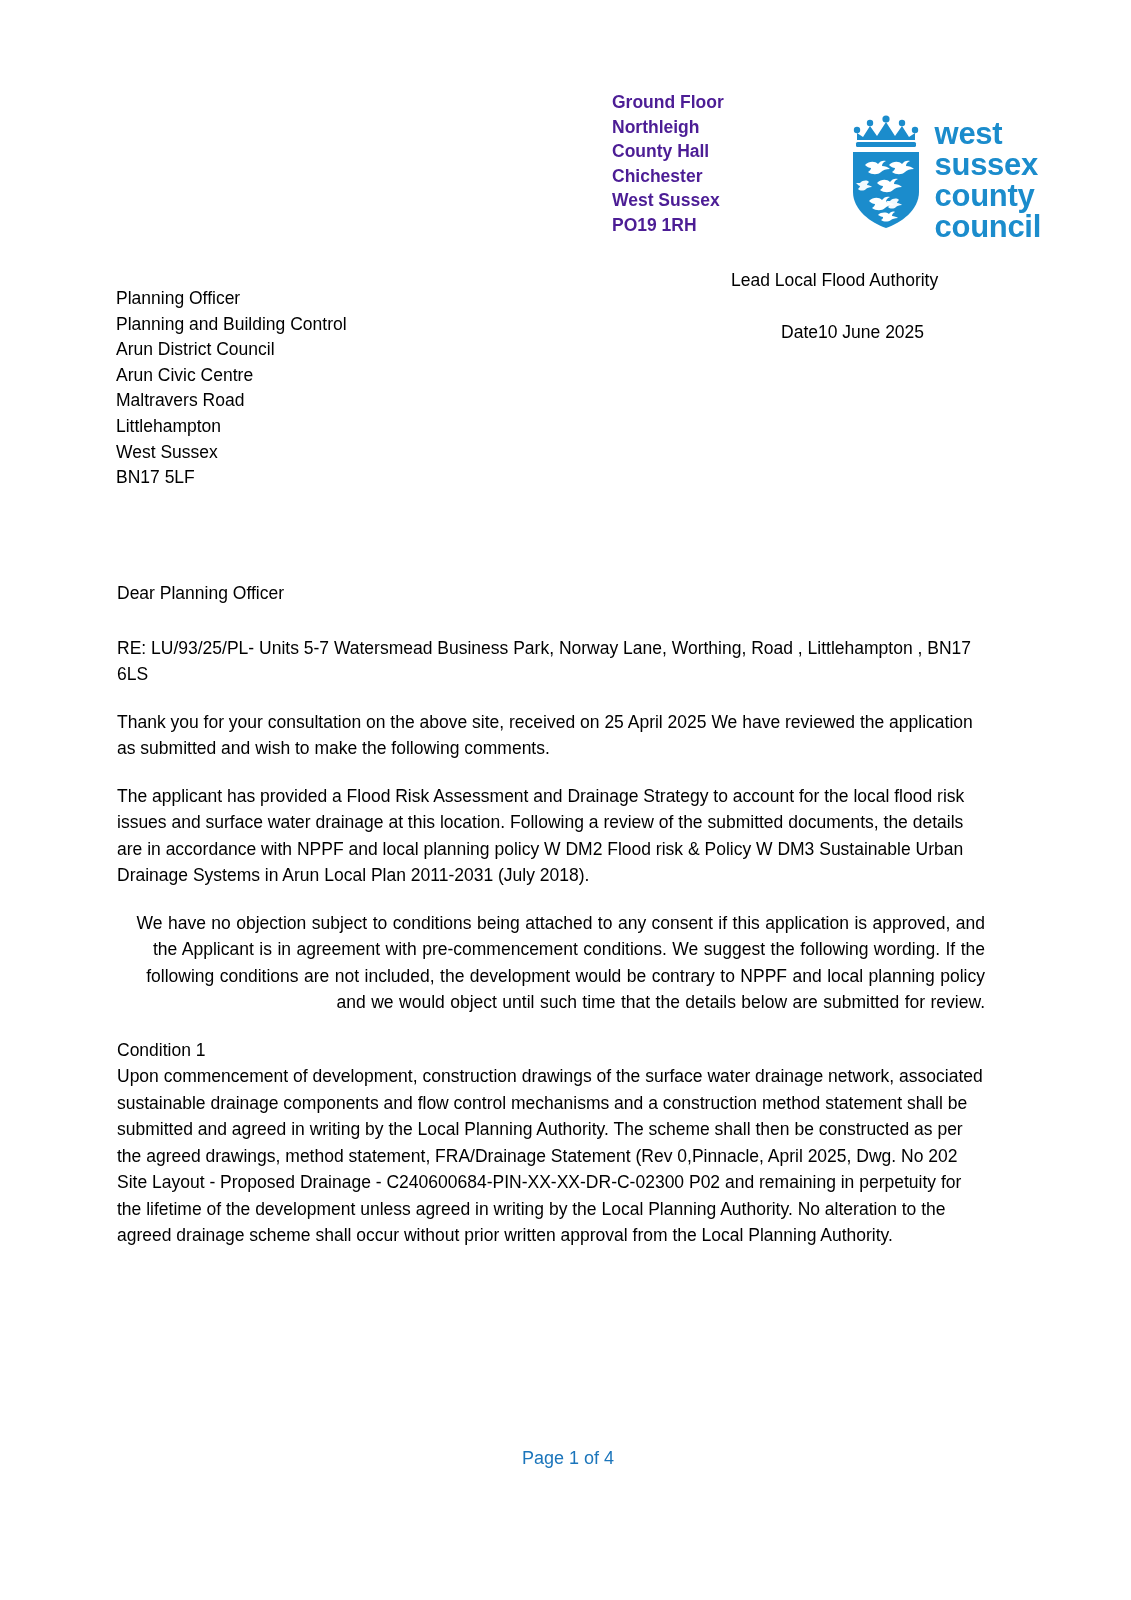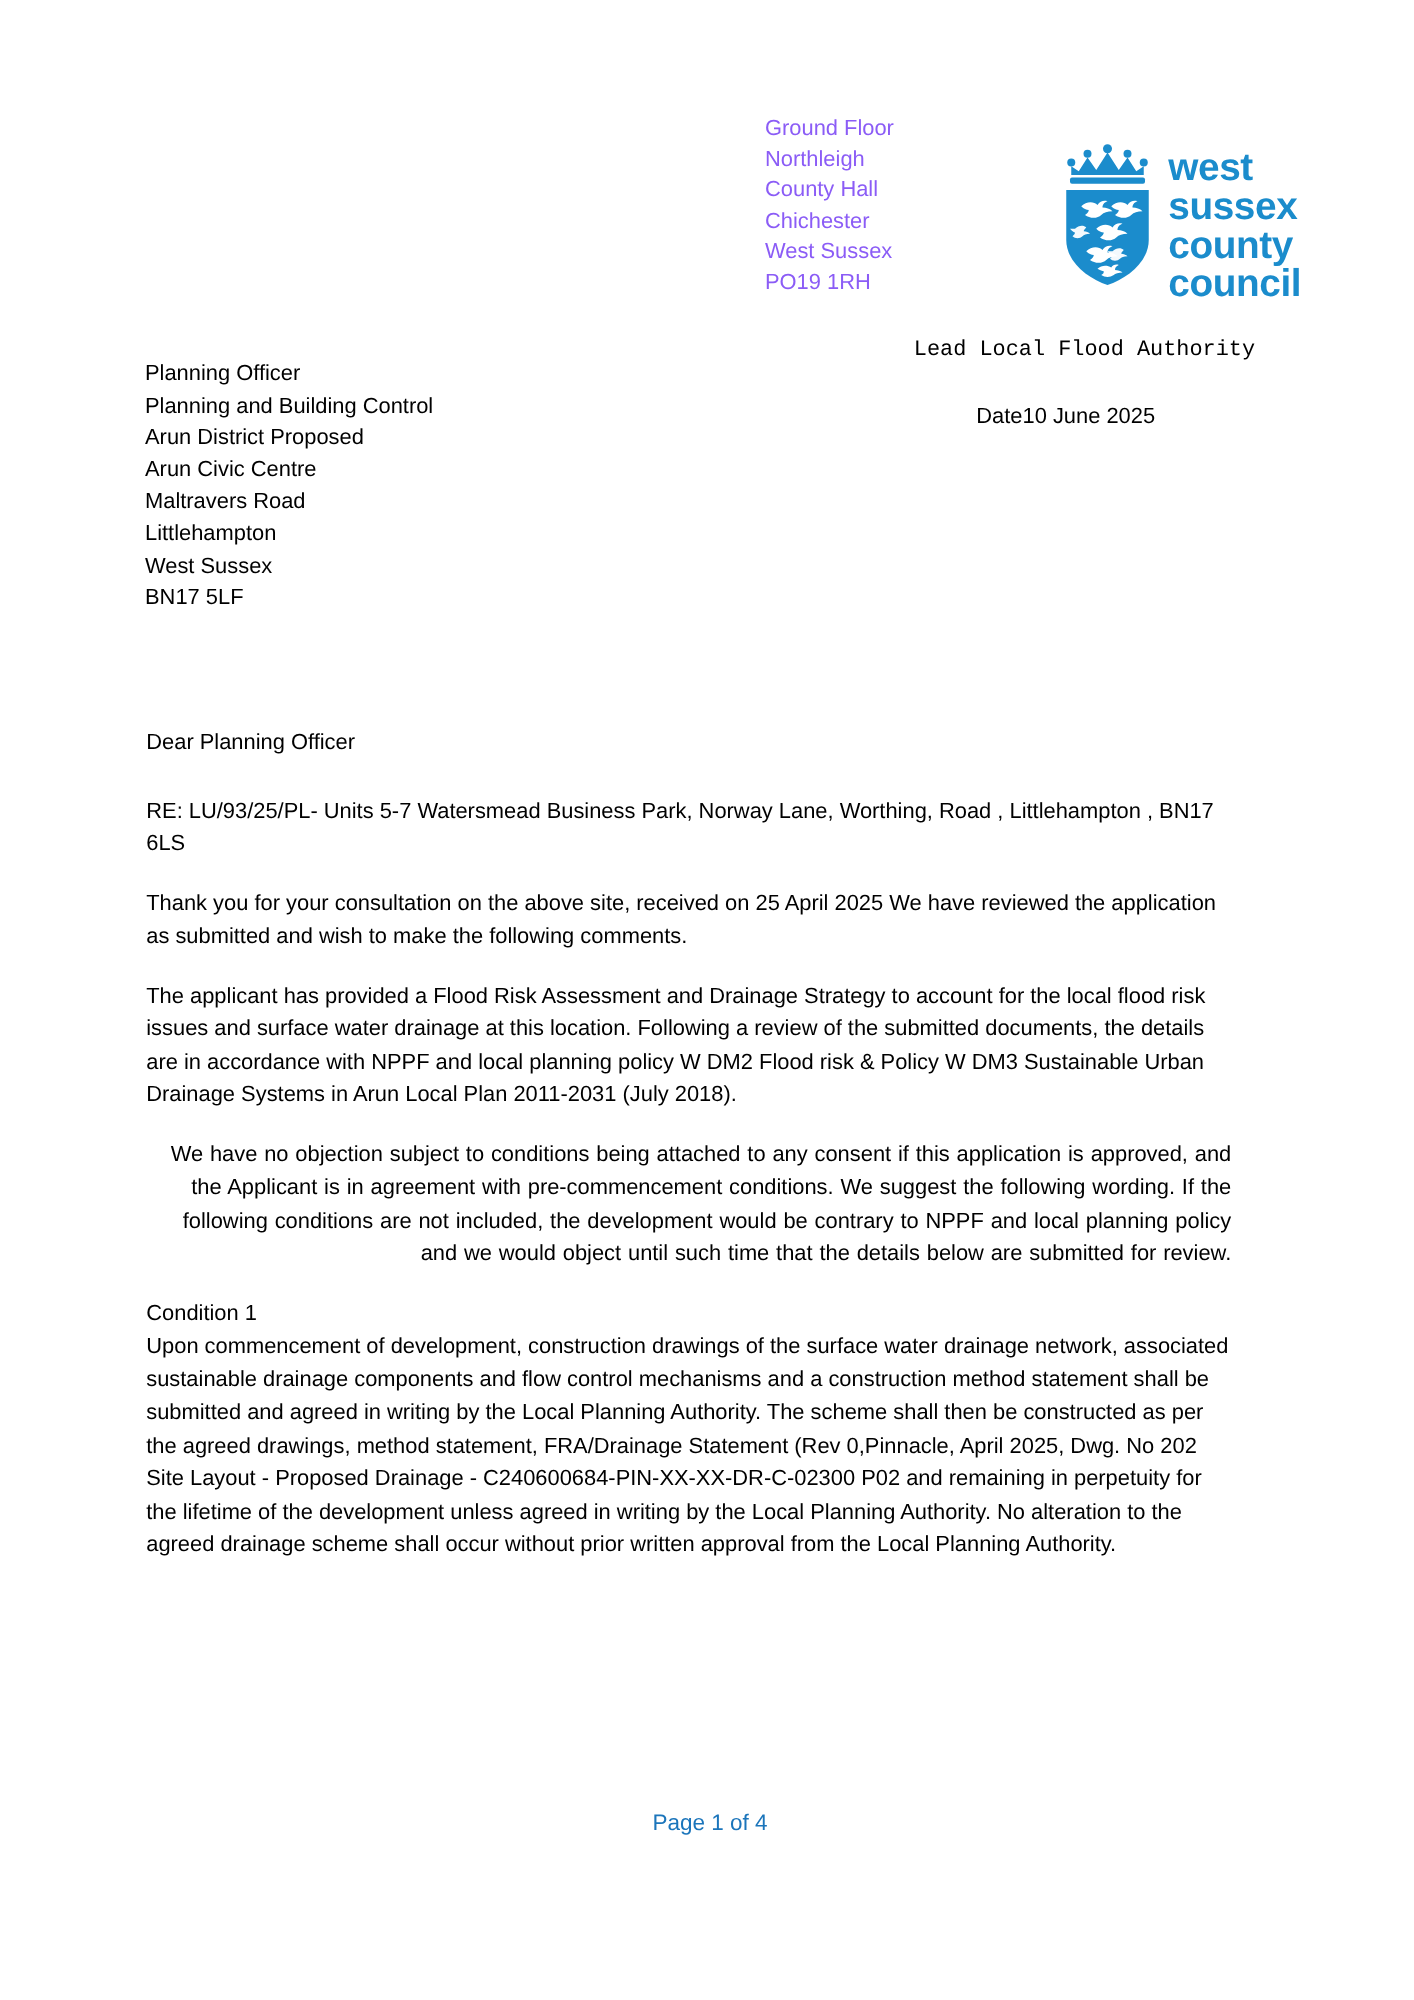--- a/index.html
+++ b/index.html
@@ -31,21 +31,22 @@
     left: 612px;
     right: 90px;
     display: flex;
     justify-content: space-between;
     align-items: flex-start;
   }
   .sender-address {
     font-size: 17.5px;
     line-height: 24.5px;
     white-space: pre-line;
-    color: #8b5cf6;
+    color: #4c1d95;
+    font-weight: bold;
   }
   .logo-block {
     display: flex;
     align-items: center;
     gap: 10px;
     margin-top: 14px;
   }
   .crest {
     width: 78px;
     height: 118px;
@@ -64,21 +65,20 @@
   }
   .logo-text div { display: block; }
 
   
   .lead-authority {
     position: absolute;
     top: 268px;
     left: 731px;
     font-size: 17.5px;
     line-height: 24px;
-    font-family: Liberation Mono, monospace;
   }
   .date-row {
     position: absolute;
     top: 320px;
     left: 733px;
     font-size: 17.5px;
     line-height: 24px;
     display: flex;
   }
   .date-label { width: 85px; text-align: right; }
@@ -180,21 +180,21 @@
 
   <div class="lead-authority">Lead Local Flood Authority</div>
 
   <div class="date-row">
     <span class="date-label">Date</span>
     <span class="date-value">10 June 2025</span>
   </div>
 
   <div class="recipient">Planning Officer
 Planning and Building Control
-Arun District Proposed
+Arun District Council
 Arun Civic Centre
 Maltravers Road
 Littlehampton
 West Sussex
 BN17 5LF</div>
 
   <div class="body-copy">
     <p class="salutation">Dear Planning Officer</p>
     <p>RE: LU/93/25/PL- Units 5-7 Watersmead Business Park, Norway Lane, Worthing, Road , Littlehampton , BN17 6LS</p>
     <p>Thank you for your consultation on the above site, received on 25 April 2025  We have reviewed the application as submitted and wish to make the following comments.</p>

